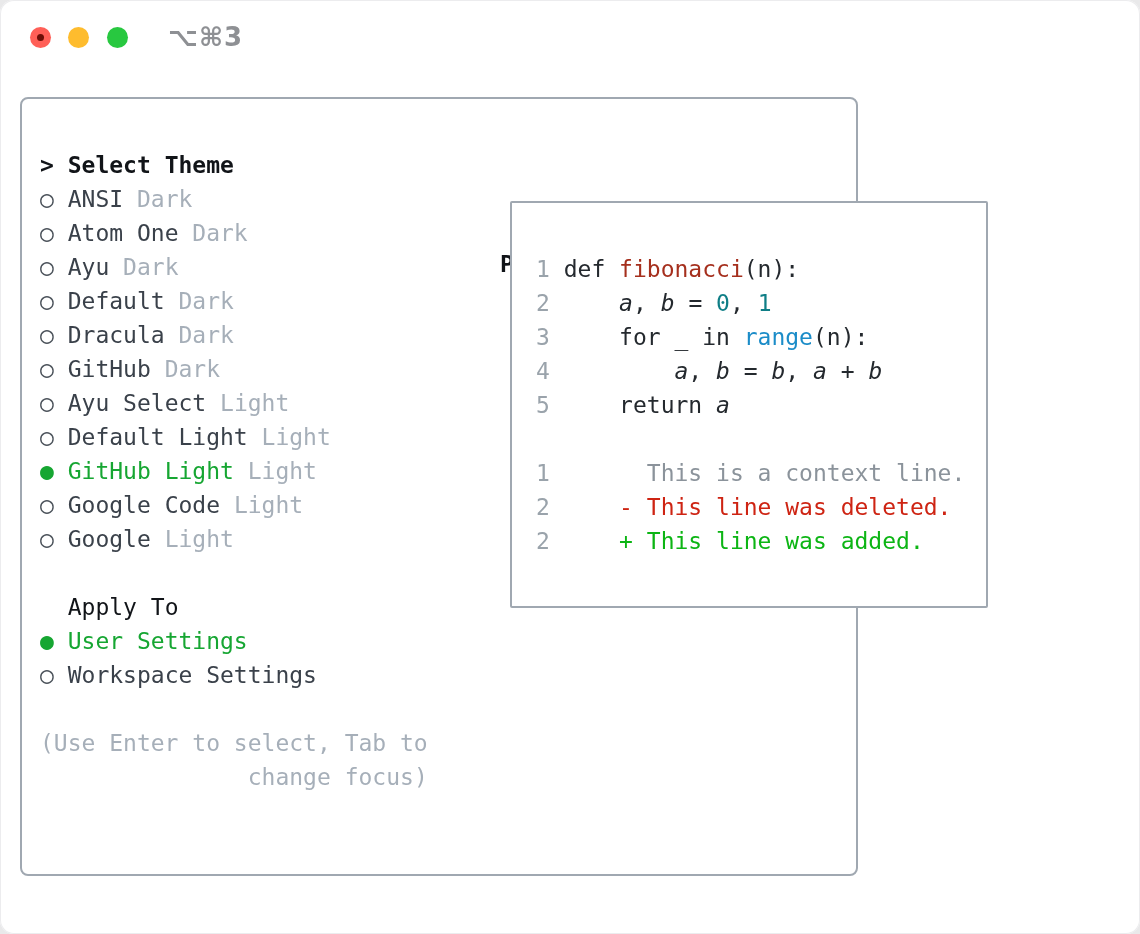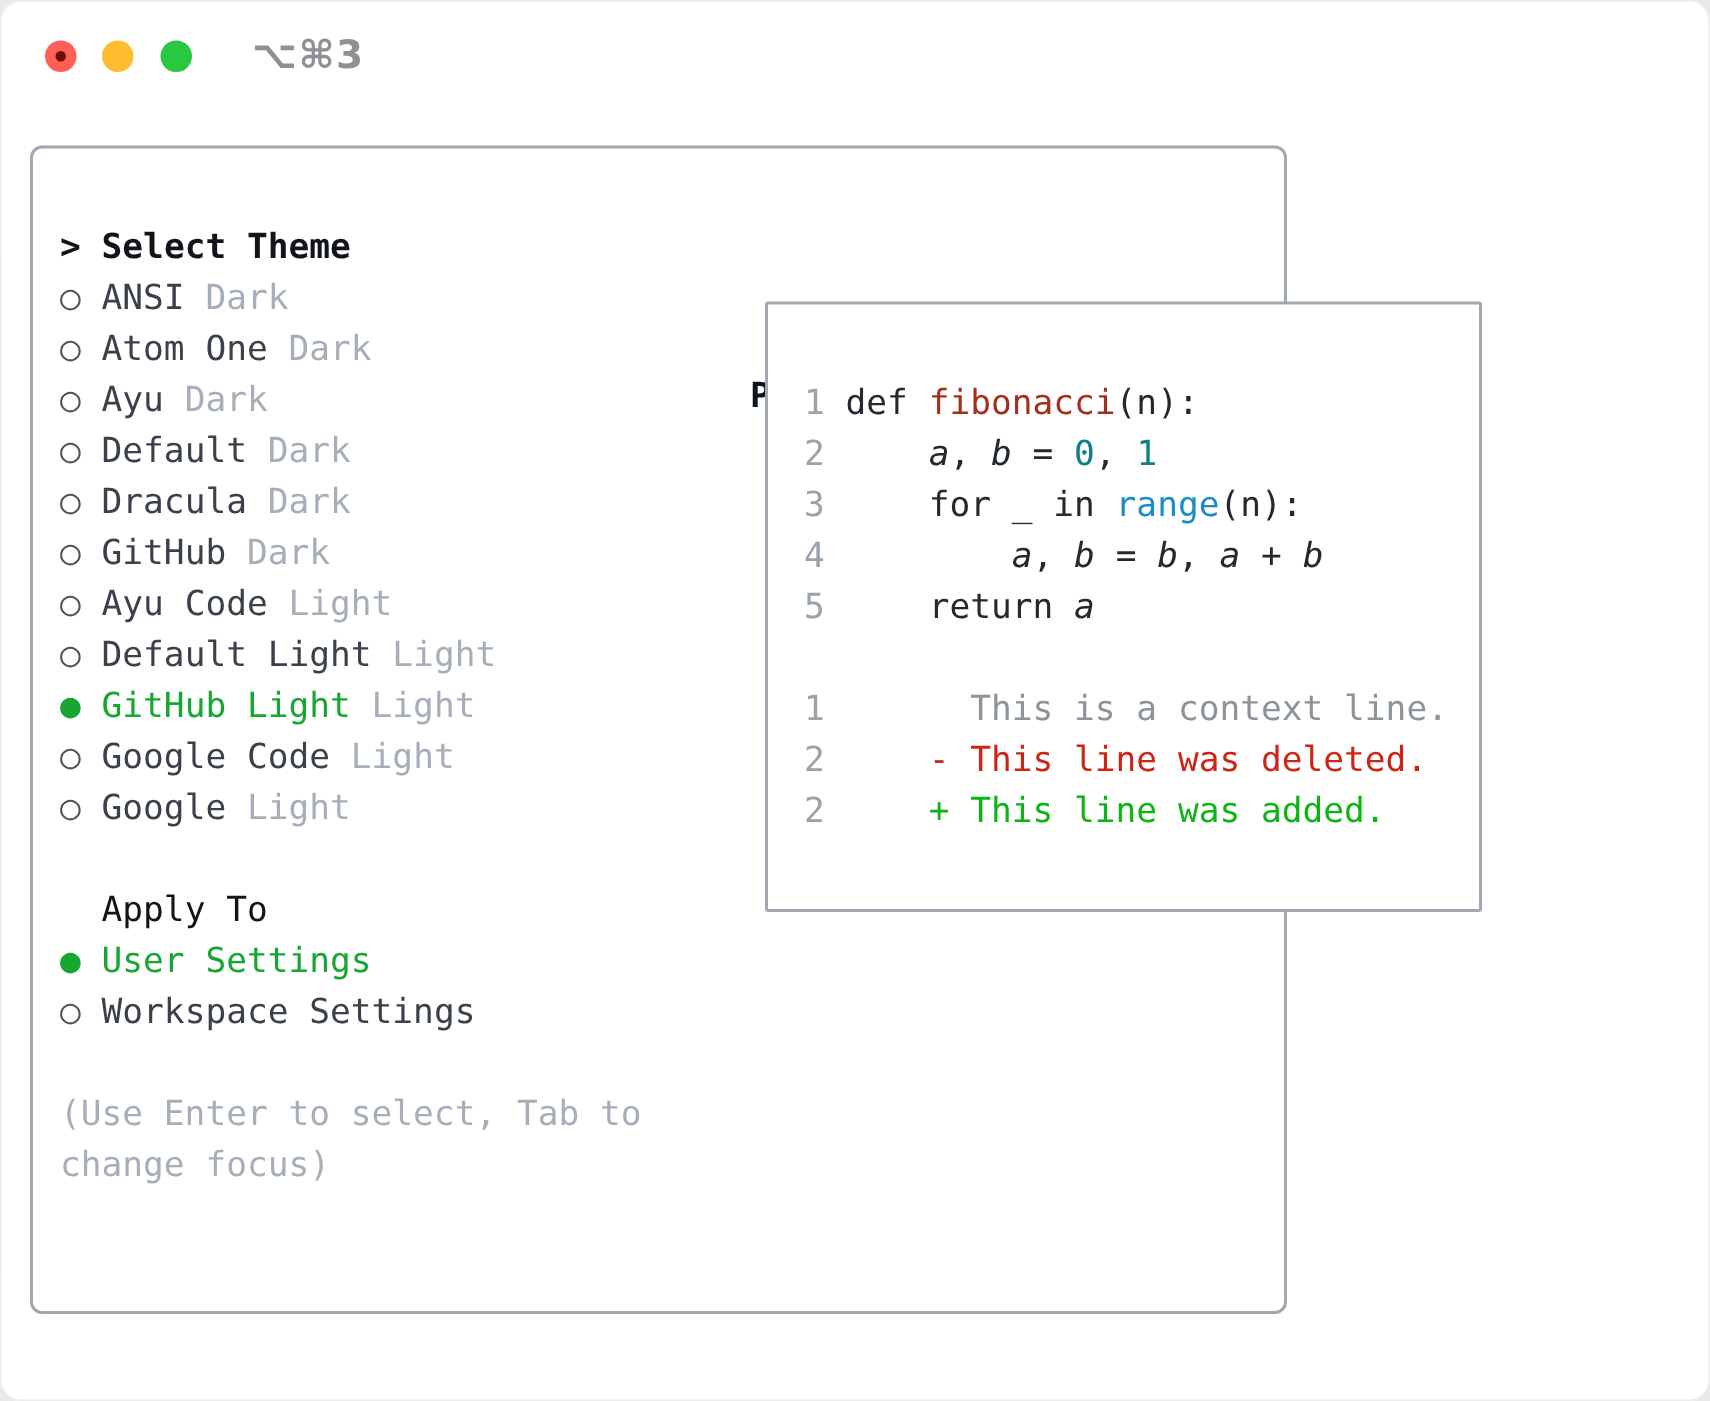--- a/index.html
+++ b/index.html
@@ -39,21 +39,21 @@
   .left { position:absolute; left:18px; top:49px; font-size:23px; }
   .row { height:34px; line-height:34px; white-space:pre; }
   .row-header { font-weight:bold; color:var(--heading); }
   .prompt { color:var(--heading); }
   .bullet { color:var(--bullet-gray); }
   .sel .bullet { color:var(--accent-green); }
   .nm { color:var(--item-text); }
   .sel .nm { color:var(--accent-green); }
   .tag { color:var(--muted); }
   .apply-header { color:var(--heading); }
-  .help { color:var(--muted); }
+  .help { color:var(--muted);text-align:right; }
   .spacer { height:34px; }
 
   
   .preview-title {
     position:absolute; left:478px; top:148px; height:34px; line-height:34px;
     font-size:23px; font-weight:bold; color:var(--heading);
   }
   .preview-box {
     position:absolute; left:488px; top:102px; width:478px; height:407px;
     border:2px solid var(--border); border-radius:2px; background:#fff;
@@ -86,21 +86,21 @@
 
     <div class="left">
       <div class="row row-header"><span class="prompt">&gt;</span><span> </span><span>Select Theme</span></div>
       <div>
           <div class="row item"><span class="bullet">○ </span><span class="nm">ANSI</span><span class="tag"> Dark</span></div>
           <div class="row item"><span class="bullet">○ </span><span class="nm">Atom One</span><span class="tag"> Dark</span></div>
           <div class="row item"><span class="bullet">○ </span><span class="nm">Ayu</span><span class="tag"> Dark</span></div>
           <div class="row item"><span class="bullet">○ </span><span class="nm">Default</span><span class="tag"> Dark</span></div>
           <div class="row item"><span class="bullet">○ </span><span class="nm">Dracula</span><span class="tag"> Dark</span></div>
           <div class="row item"><span class="bullet">○ </span><span class="nm">GitHub</span><span class="tag"> Dark</span></div>
-          <div class="row item"><span class="bullet">○ </span><span class="nm">Ayu Code</span><span class="tag"> Light</span></div>
+          <div class="row item"><span class="bullet">○ </span><span class="nm">Ayu Select</span><span class="tag"> Light</span></div>
           <div class="row item"><span class="bullet">○ </span><span class="nm">Default Light</span><span class="tag"> Light</span></div>
           <div class="row item sel"><span class="bullet">● </span><span class="nm">GitHub Light</span><span class="tag"> Light</span></div>
           <div class="row item"><span class="bullet">○ </span><span class="nm">Google Code</span><span class="tag"> Light</span></div>
           <div class="row item"><span class="bullet">○ </span><span class="nm">Google</span><span class="tag"> Light</span></div>
         </div>
       <div class="spacer"></div>
       <div class="row apply-header"><span>  </span><span>Apply To</span></div>
       <div>
           <div class="row item sel"><span class="bullet">● </span><span class="nm">User Settings</span></div>
           <div class="row item"><span class="bullet">○ </span><span class="nm">Workspace Settings</span></div>

